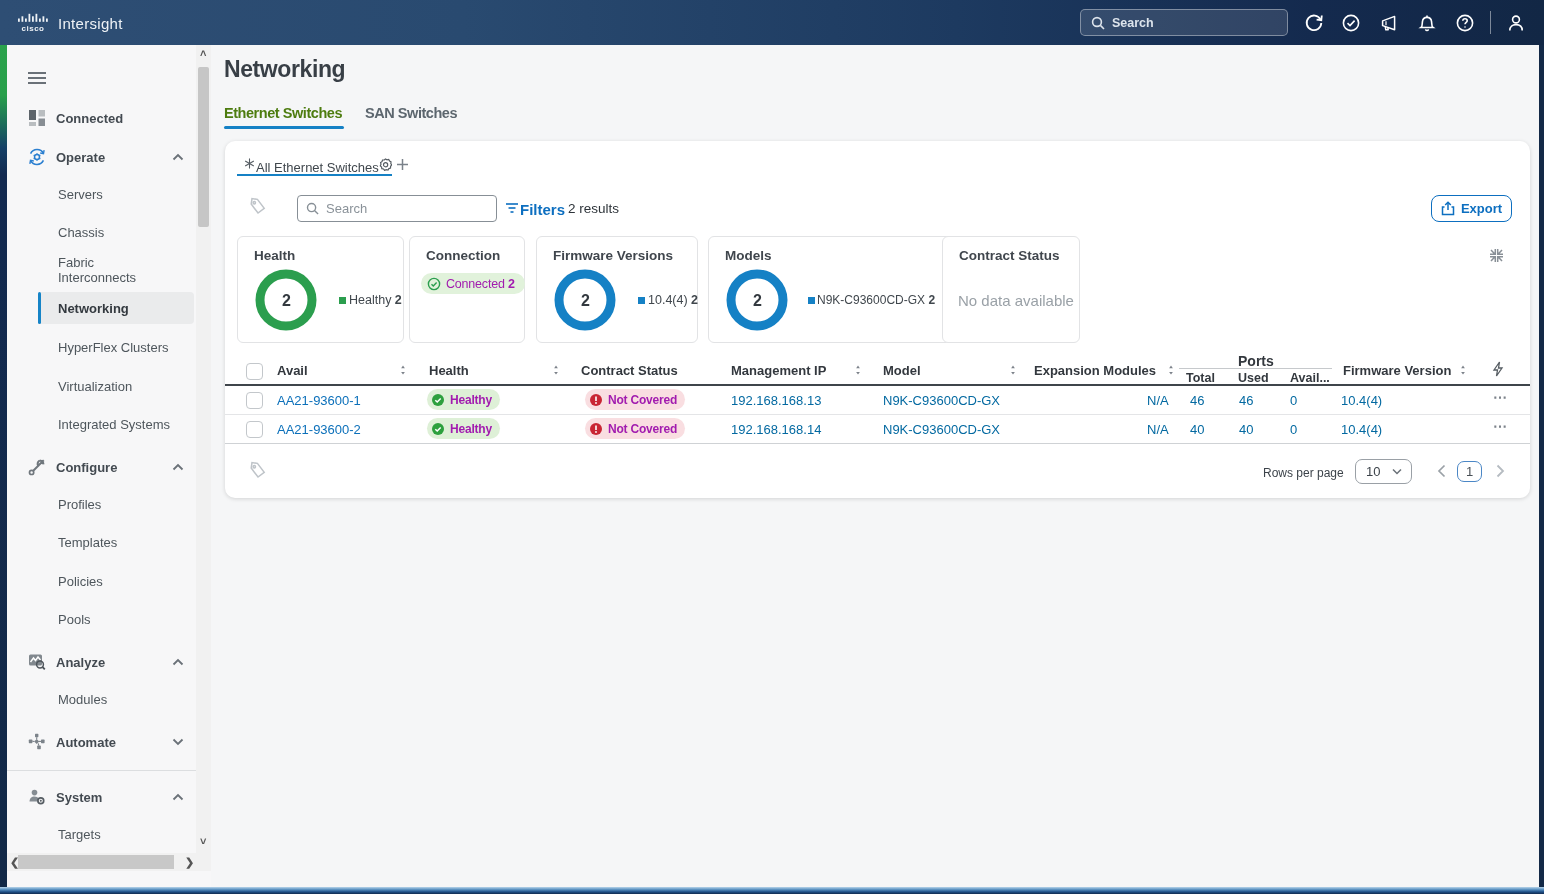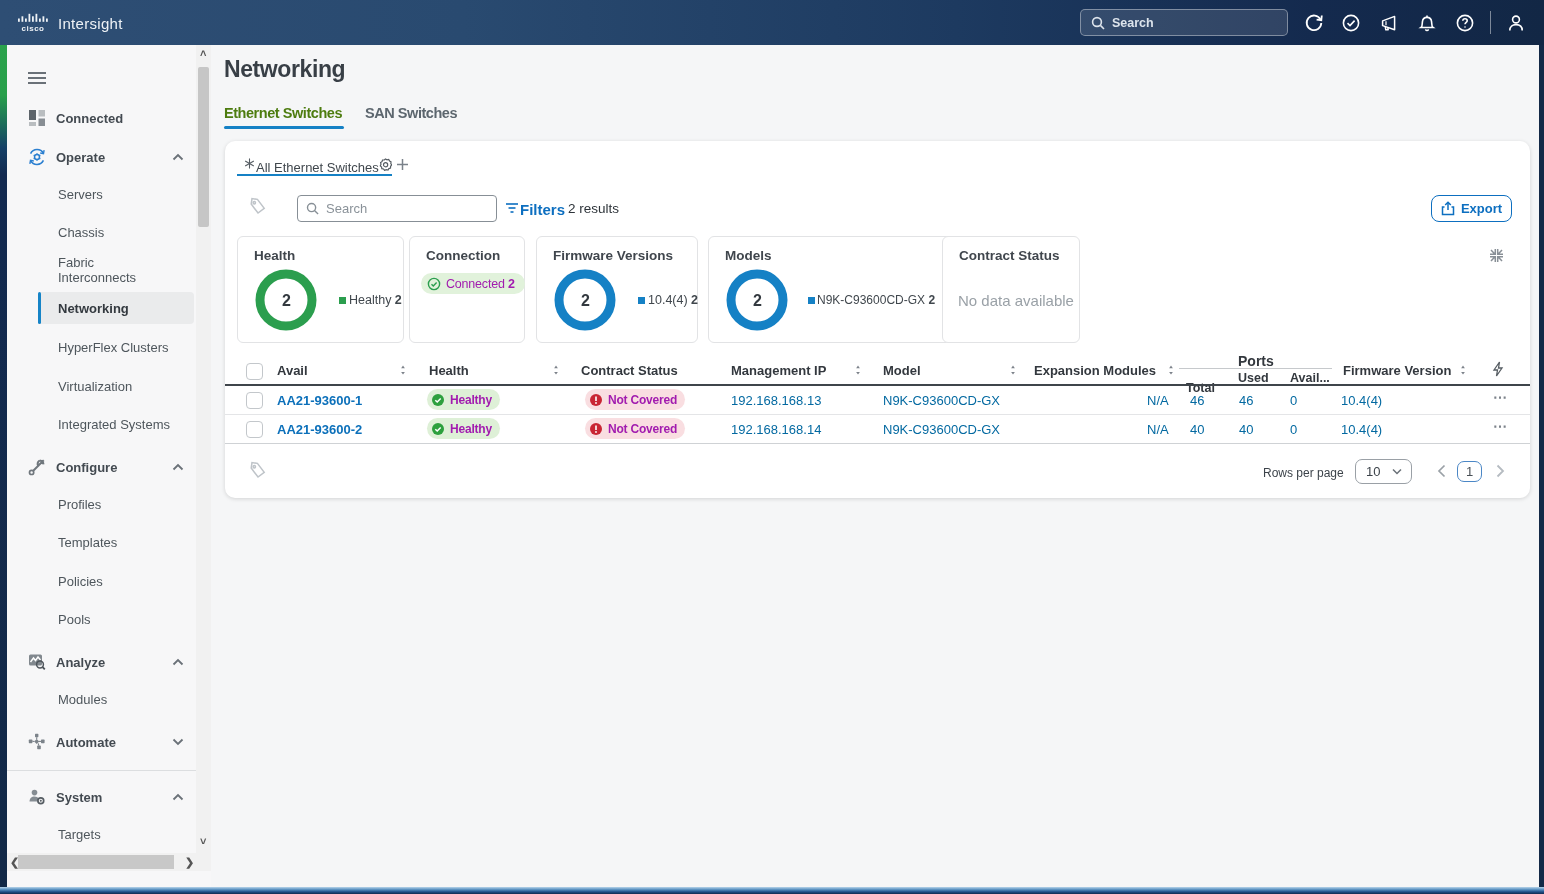--- a/index.html
+++ b/index.html
@@ -54,21 +54,21 @@
 .donut2{position:absolute;font-size:16px;font-weight:bold;color:#33393f}
 
 .th{position:absolute;font-size:13px;font-weight:bold;color:#33383e;white-space:nowrap}
 .td{position:absolute;font-size:13px;color:#0369a1;white-space:nowrap}
 #thline{position:absolute;left:0px;top:243px;width:1305px;height:2px;background:#3f454b}
 .rowline{position:absolute;left:0px;height:1px;background:#e4e5e7}
 .cb{position:absolute;left:21px;width:17px;height:17px;border:1.5px solid #c3c7cb;border-radius:4px;background:#fff}
 .pill{position:absolute;height:21px;border-radius:11px;display:flex;align-items:center;font-size:12px;font-weight:bold;color:#a21caf;padding:0 8px 0 4px;letter-spacing:-0.2px}
 .pill svg{margin-right:5px}
 .sort{position:absolute;width:6px;height:12px}
-.link{color:#0c70ba;font-weight:bold}
+.link{color:#0c70ba;font-weight:normal}
 .dots{position:absolute;color:#7c828a;font-size:14px;font-weight:bold;letter-spacing:1px}
 
 #rpp{position:absolute;left:1038px;top:325px;font-size:12px;color:#3c434a}
 #rppbox{position:absolute;left:1130px;top:318px;width:57px;height:25px;border:1px solid #9aa0a6;border-radius:7px;font-size:13px;color:#3c434a;display:flex;align-items:center;padding-left:10px}
 #pg1{position:absolute;left:1232px;top:320px;width:25px;height:21px;border:1.4px solid #4b87c6;border-radius:7px;font-size:13px;color:#494f55;display:flex;align-items:center;justify-content:center}
 </style>
 </head>
 <body>
 <div id="topbar">
   <svg class="abs" style="left:17px;top:9px" width="33" height="26" viewBox="0 0 33 26">
@@ -335,21 +335,21 @@
 
     <div class="cb" style="top:222px"></div>
     <div class="th" style="left:52px;top:222px">Avail</div>
     <div class="th" style="left:204px;top:222px">Health</div>
     <div class="th" style="left:356px;top:222px">Contract Status</div>
     <div class="th" style="left:506px;top:222px">Management IP</div>
     <div class="th" style="left:658px;top:222px">Model</div>
     <div class="th" style="left:809px;top:222px">Expansion Modules</div>
     <div class="th" style="left:1013px;top:212px;font-size:14px">Ports</div>
     <div class="abs" style="left:954px;top:227px;width:153px;height:1px;background:#c6c9cc"></div>
-    <div class="th" style="left:961px;top:240px;font-size:12.5px">Total</div>
+    <div class="th" style="left:961px;top:230px;font-size:12.5px">Total</div>
     <div class="th" style="left:1013px;top:230px;font-size:12.5px">Used</div>
     <div class="th" style="left:1065px;top:230px;font-size:12.5px">Avail...</div>
     <div class="th" style="left:1118px;top:222px">Firmware Version</div>
     <div id="thline"></div>
 
     <div class="cb" style="top:251px"></div>
     <div class="td link" style="left:52px;top:252px">AA21-93600-1</div>
     <div class="pill" style="left:202px;top:248px;background:#def0d7">
       <svg width="14" height="14" viewBox="0 0 14 14">
           <circle cx="7" cy="7" r="6" fill="#2da03e"></circle>

